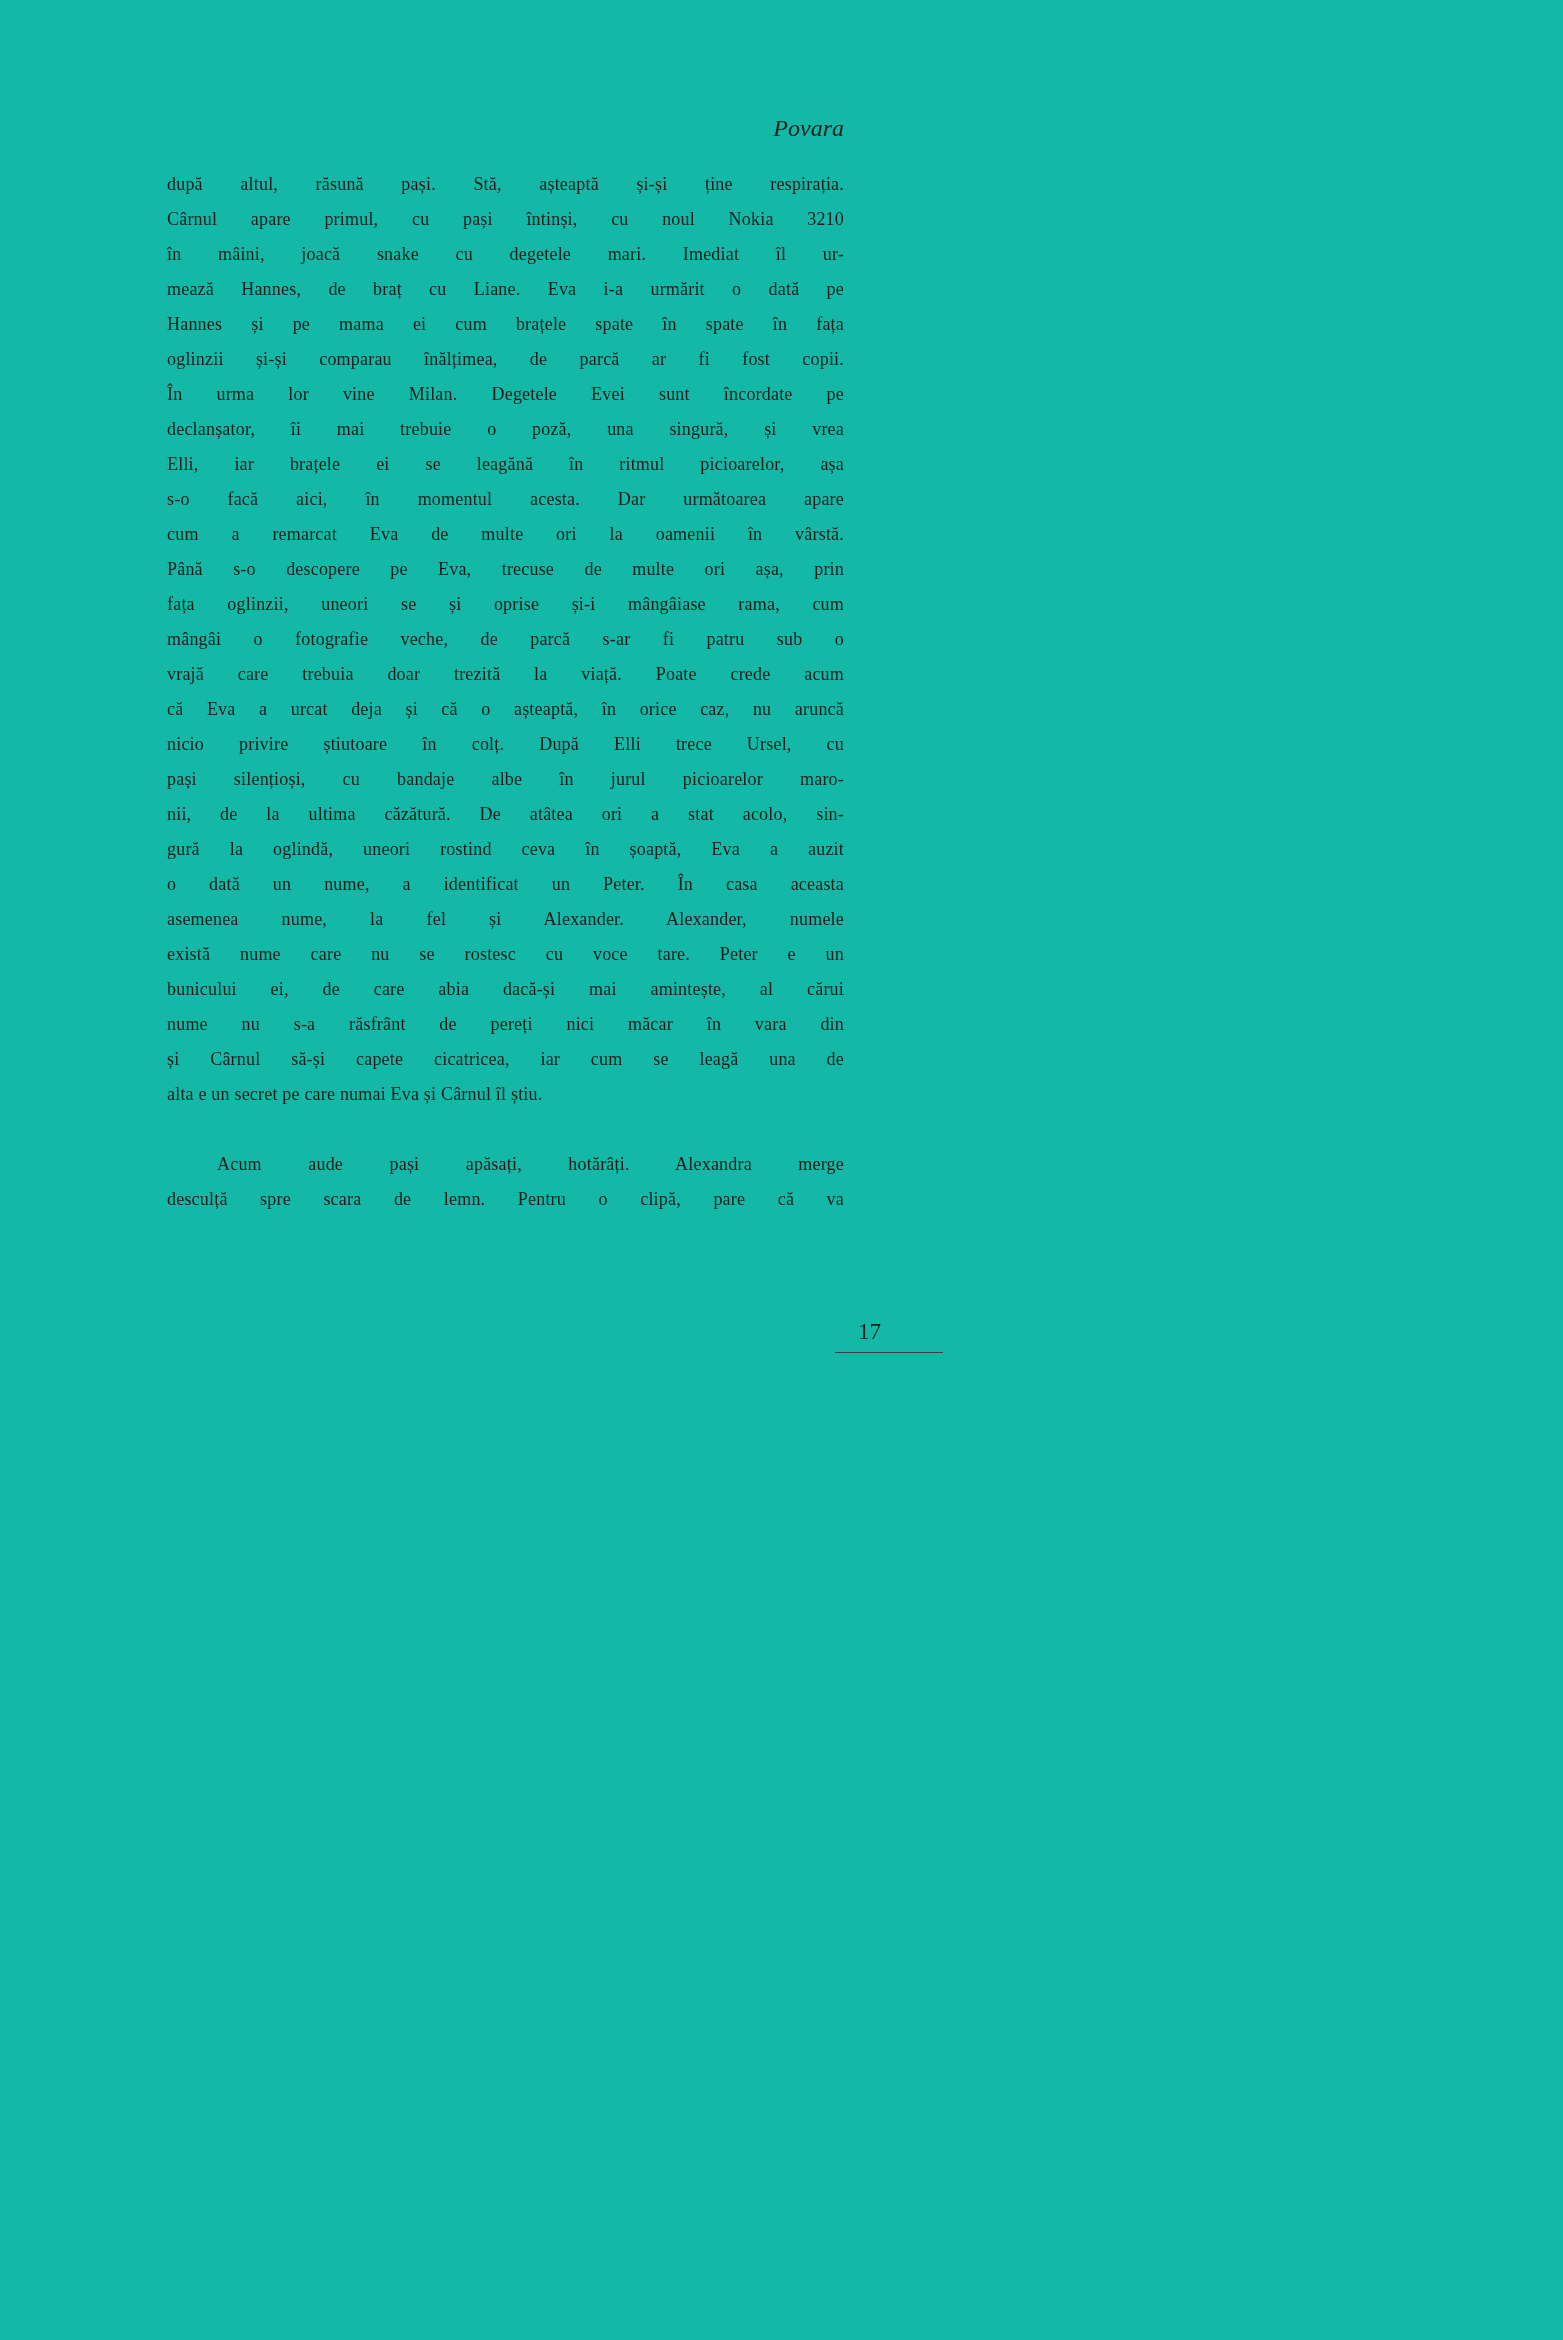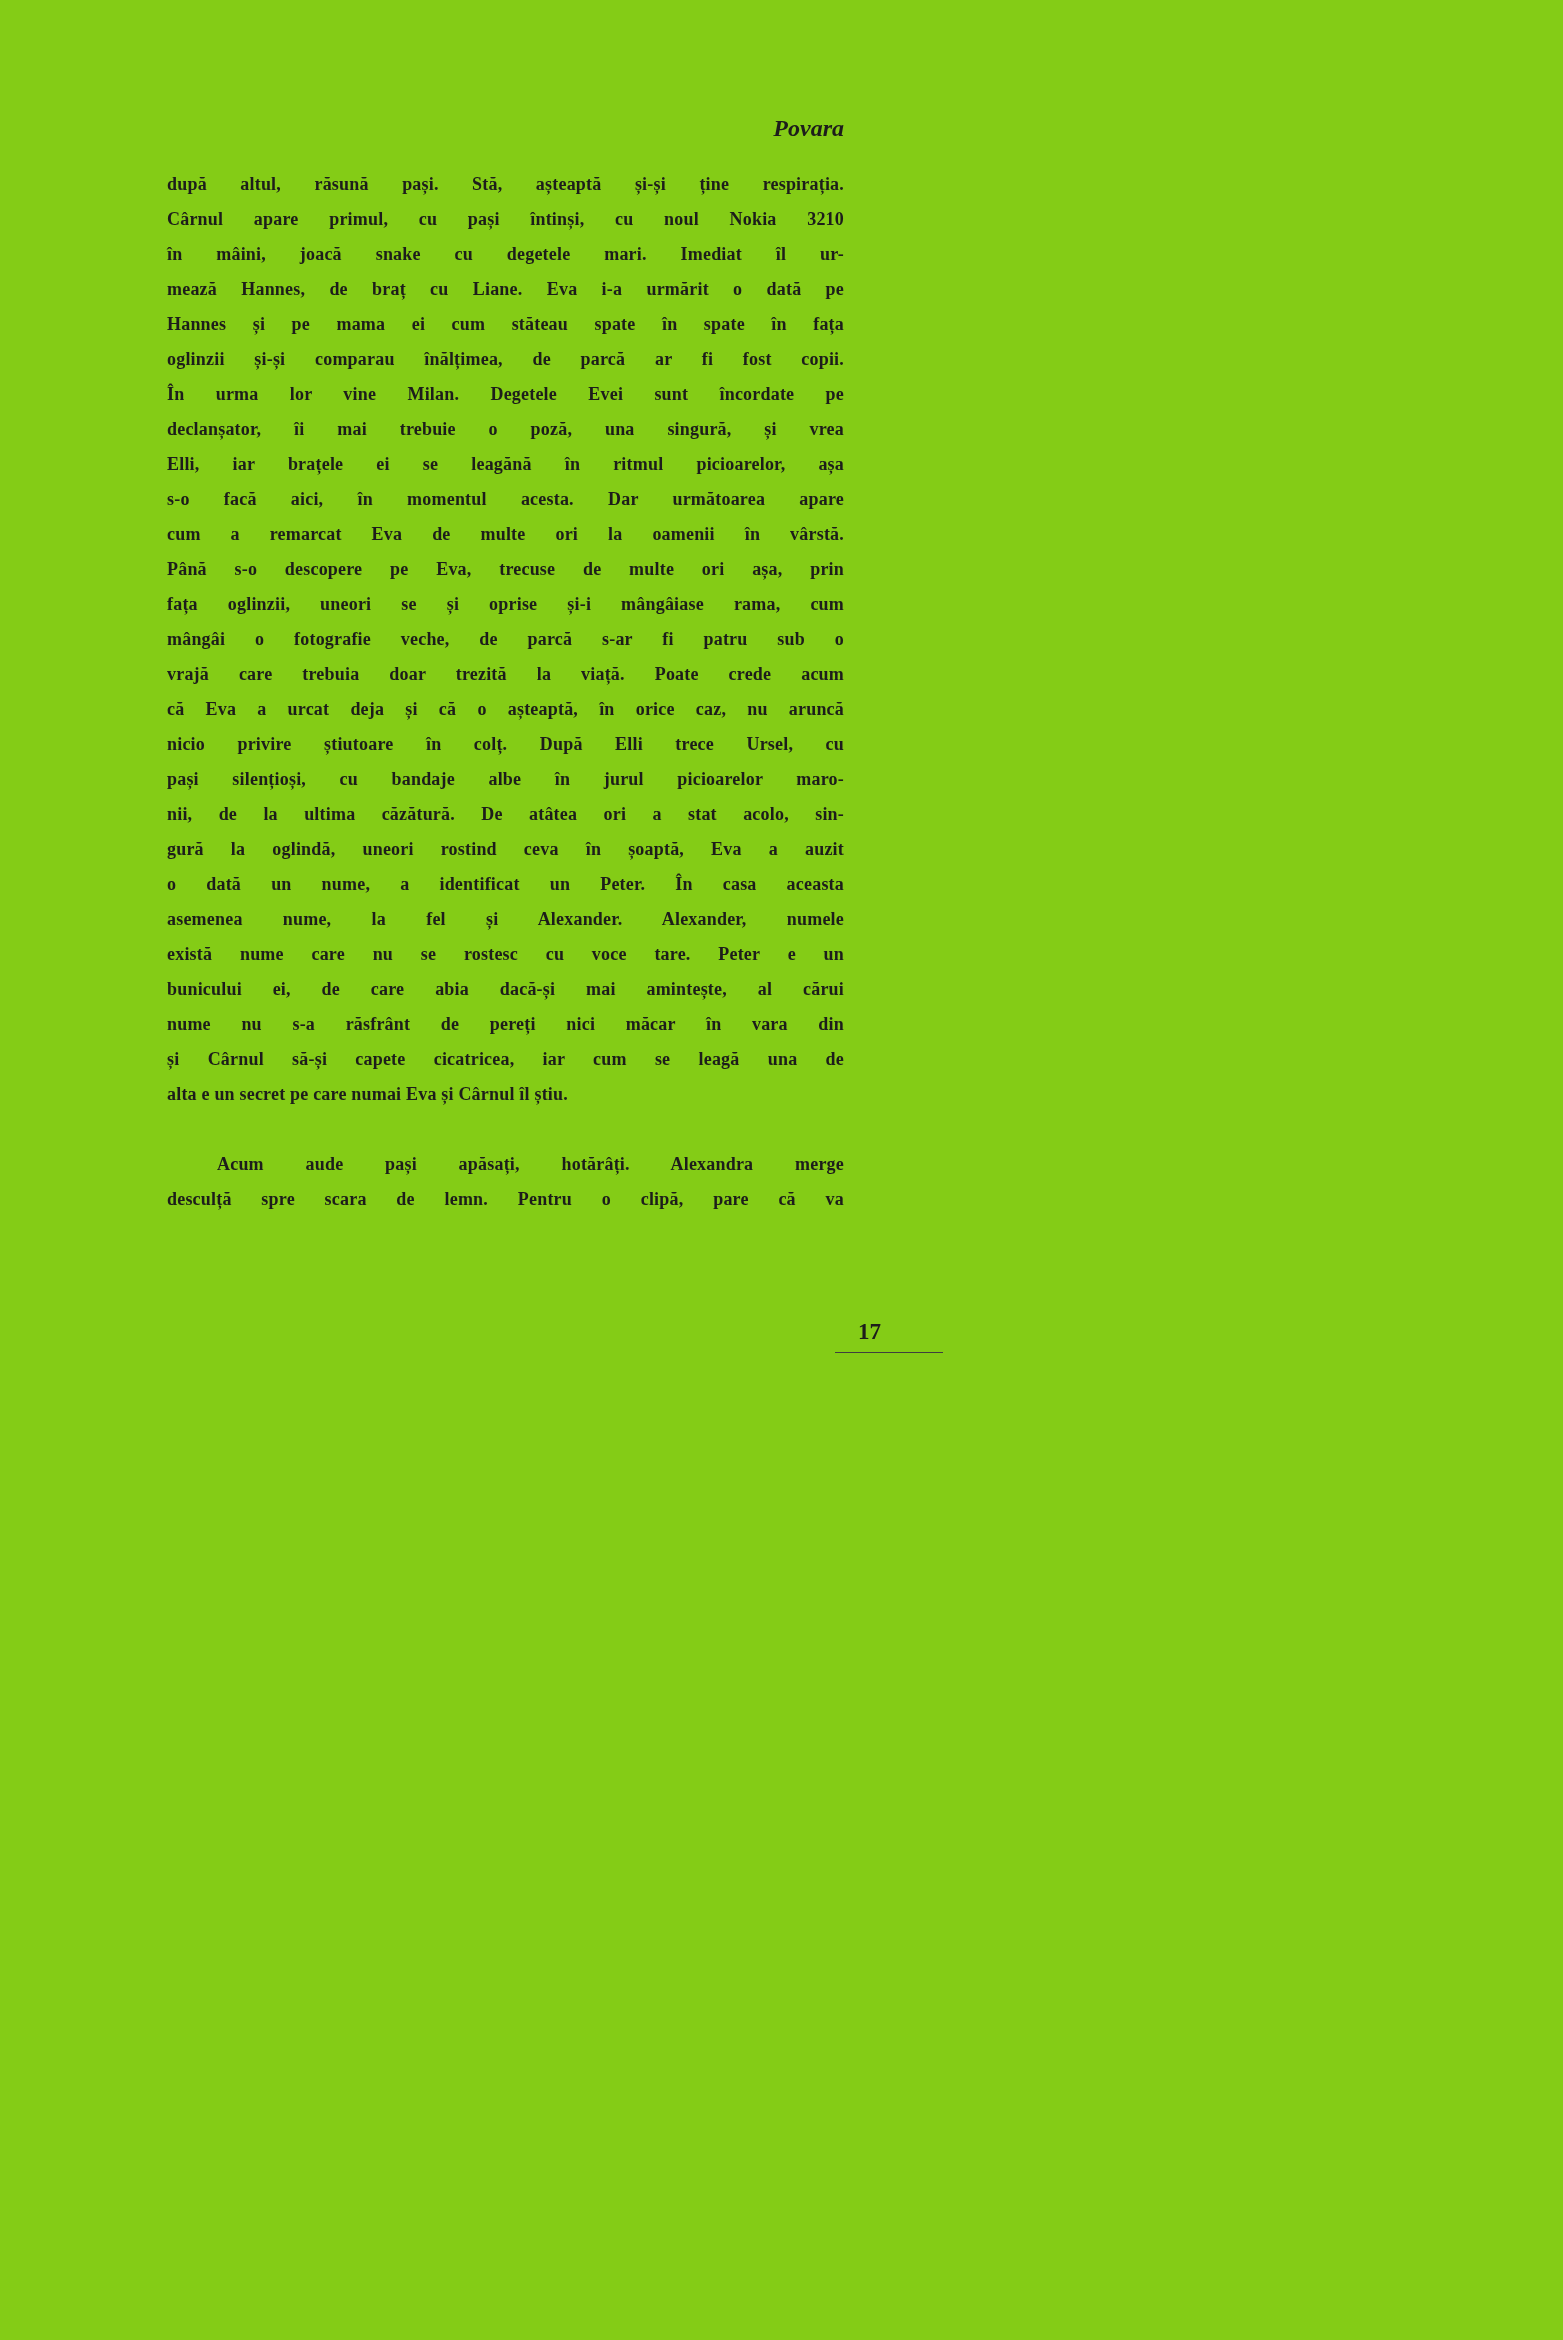--- a/index.html
+++ b/index.html
@@ -11,22 +11,21 @@
     width: 1564px;
     height: 2341px;
     position: relative;
     overflow: hidden;
     font-family: "Liberation Serif", serif;
     color: #1d1d1b;
   }
   .page {
     position: absolute;
     inset: 0;
-    background: #84cc16;
-    font-weight: bold;
+    background: #14b8a6;
   }
   .running-header {
     position: absolute;
     top: 114px;
     left: 167px;
     width: 677px;
     text-align: right;
     font-style: italic;
     font-size: 24px;
     line-height: 28.5px;
@@ -77,21 +76,21 @@
 
 <div class="page">
   <div class="running-header">Povara</div>
 
   <div class="text-block" id="text-block">
       <div class="paragraph">
         <div class="line">după altul, răsună pași. Stă, așteaptă și-și ține respirația.</div>
         <div class="line">Cârnul apare primul, cu pași întinși, cu noul Nokia 3210</div>
         <div class="line">în mâini, joacă snake cu degetele mari. Imediat îl ur-</div>
         <div class="line">mează Hannes, de braț cu Liane. Eva i-a urmărit o dată pe</div>
-        <div class="line">Hannes și pe mama ei cum stăteau spate în spate în fața</div>
+        <div class="line">Hannes și pe mama ei cum brațele spate în spate în fața</div>
         <div class="line">oglinzii și-și comparau înălțimea, de parcă ar fi fost copii.</div>
         <div class="line">În urma lor vine Milan. Degetele Evei sunt încordate pe</div>
         <div class="line">declanșator, îi mai trebuie o poză, una singură, și vrea</div>
         <div class="line">Elli, iar brațele ei se leagănă în ritmul picioarelor, așa</div>
         <div class="line">s-o facă aici, în momentul acesta. Dar următoarea apare</div>
         <div class="line">cum a remarcat Eva de multe ori la oamenii în vârstă.</div>
         <div class="line">Până s-o descopere pe Eva, trecuse de multe ori așa, prin</div>
         <div class="line">fața oglinzii, uneori se și oprise și-i mângâiase rama, cum</div>
         <div class="line">mângâi o fotografie veche, de parcă s-ar fi patru sub o</div>
         <div class="line">vrajă care trebuia doar trezită la viață. Poate crede acum</div>

